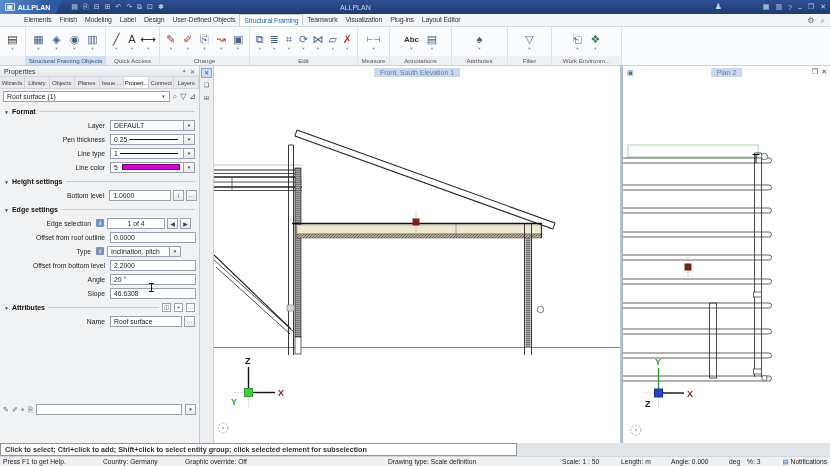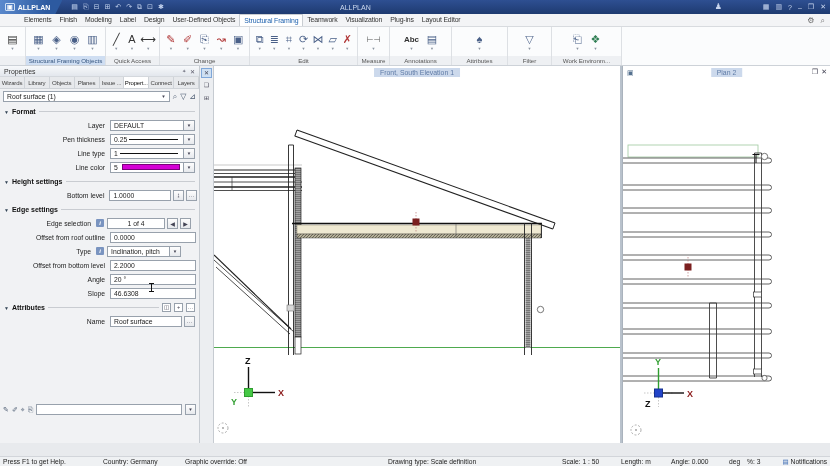--- a/index.html
+++ b/index.html
@@ -588,20 +588,23 @@
         <rect x="31.5" y="323" width="8" height="8" fill="#2244c8" stroke="#16308f"></rect>
         <text x="32" y="299" font-size="9" font-weight="bold" fill="#2f9e2f">Y</text>
         <text x="64" y="330.5" font-size="9" font-weight="bold" fill="#8b1a1a">X</text>
         <text x="22" y="341" font-size="9" font-weight="bold" fill="#111">Z</text>
         <circle cx="13" cy="364" r="5" fill="none" stroke="#999" stroke-width="0.8" stroke-dasharray="2,1.6"></circle>
         <circle cx="13" cy="364" r="0.9" fill="#999"></circle>
       </svg>
     </div>
   </div>
 
+  <div class="hintbar">
+    <div class="hintbox">Click to select; Ctrl+click to add; Shift+click to select entity group; click selected element for subselection</div>
+  </div>
 
   <div class="statusbar">
     <span class="st" style="left:3px">Press F1 to get Help.</span>
     <span class="st" style="left:103px">Country:  Germany</span>
     <span class="st" style="left:185px">Graphic override:  Off</span>
     <span class="st" style="left:388px">Drawing type:  Scale definition</span>
     <span class="st" style="left:562px">Scale:  1 : 50</span>
     <span class="st" style="left:621px">Length:  m</span>
     <span class="st" style="left:671px">Angle:  0.000</span>
     <span class="st" style="left:729px">deg</span>

